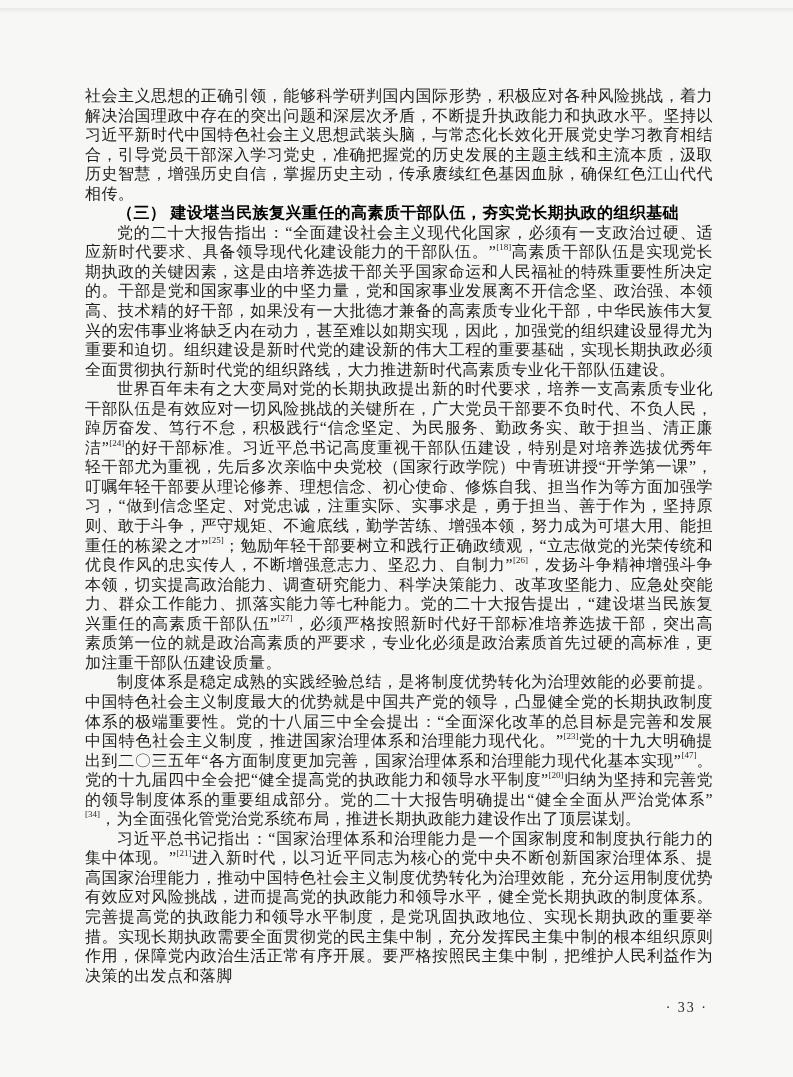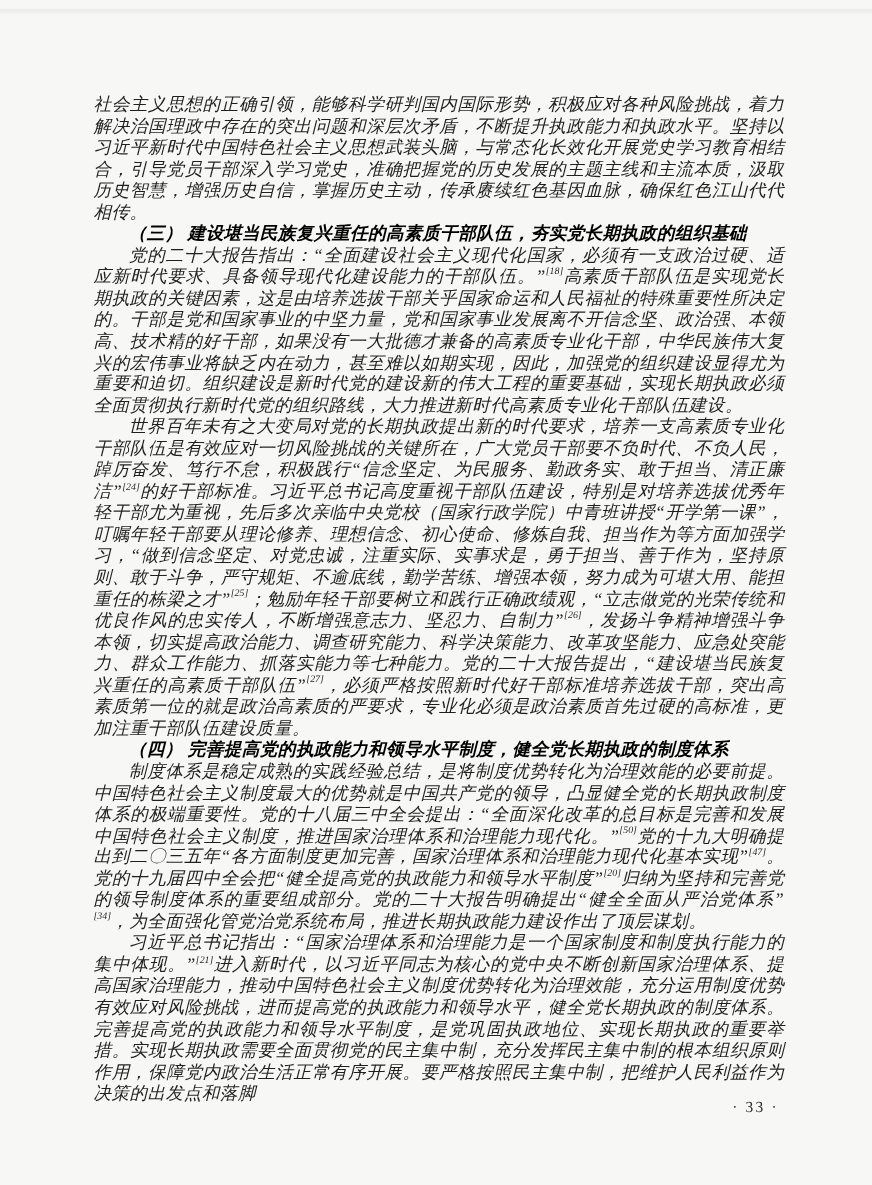--- a/index.html
+++ b/index.html
@@ -24,21 +24,20 @@
     left: 85px;
     width: 628px;
   }
   .doc-body p {
     font-size: 16px;
     line-height: 19.55px;
     letter-spacing: 0.4px;
     text-align: justify;
     text-justify: inter-ideograph;
     margin: 0;
-    font-style: italic;
   }
   .doc-body p.indent { text-indent: 2em; }
   .doc-body p.heading {
     font-weight: 700;
     color: #000000;
   }
   .doc-body sup {
     font-size: 9px;
     line-height: 0;
     letter-spacing: 0;
@@ -60,19 +59,18 @@
 <body>
 
 <div class="scan-edge"></div>
 
 <div class="page">
   <div class="doc-body">
       <p class="paragraph">社会主义思想的正确引领，能够科学研判国内国际形势，积极应对各种风险挑战，着力解决治国理政中存在的突出问题和深层次矛盾，不断提升执政能力和执政水平。坚持以习近平新时代中国特色社会主义思想武装头脑，与常态化长效化开展党史学习教育相结合，引导党员干部深入学习党史，准确把握党的历史发展的主题主线和主流本质，汲取历史智慧，增强历史自信，掌握历史主动，传承赓续红色基因血脉，确保红色江山代代相传。</p>
       <p class="heading indent">（三） 建设堪当民族复兴重任的高素质干部队伍，夯实党长期执政的组织基础</p>
       <p class="paragraph indent">党的二十大报告指出：“全面建设社会主义现代化国家，必须有一支政治过硬、适应新时代要求、具备领导现代化建设能力的干部队伍。”<sup>[18]</sup>高素质干部队伍是实现党长期执政的关键因素，这是由培养选拔干部关乎国家命运和人民福祉的特殊重要性所决定的。干部是党和国家事业的中坚力量，党和国家事业发展离不开信念坚、政治强、本领高、技术精的好干部，如果没有一大批德才兼备的高素质专业化干部，中华民族伟大复兴的宏伟事业将缺乏内在动力，甚至难以如期实现，因此，加强党的组织建设显得尤为重要和迫切。组织建设是新时代党的建设新的伟大工程的重要基础，实现长期执政必须全面贯彻执行新时代党的组织路线，大力推进新时代高素质专业化干部队伍建设。</p>
       <p class="paragraph indent">世界百年未有之大变局对党的长期执政提出新的时代要求，培养一支高素质专业化干部队伍是有效应对一切风险挑战的关键所在，广大党员干部要不负时代、不负人民，踔厉奋发、笃行不怠，积极践行“信念坚定、为民服务、勤政务实、敢于担当、清正廉洁”<sup>[24]</sup>的好干部标准。习近平总书记高度重视干部队伍建设，特别是对培养选拔优秀年轻干部尤为重视，先后多次亲临中央党校（国家行政学院）中青班讲授“开学第一课”，叮嘱年轻干部要从理论修养、理想信念、初心使命、修炼自我、担当作为等方面加强学习，“做到信念坚定、对党忠诚，注重实际、实事求是，勇于担当、善于作为，坚持原则、敢于斗争，严守规矩、不逾底线，勤学苦练、增强本领，努力成为可堪大用、能担重任的栋梁之才”<sup>[25]</sup>；勉励年轻干部要树立和践行正确政绩观，“立志做党的光荣传统和优良作风的忠实传人，不断增强意志力、坚忍力、自制力”<sup>[26]</sup>，发扬斗争精神增强斗争本领，切实提高政治能力、调查研究能力、科学决策能力、改革攻坚能力、应急处突能力、群众工作能力、抓落实能力等七种能力。党的二十大报告提出，“建设堪当民族复兴重任的高素质干部队伍”<sup>[27]</sup>，必须严格按照新时代好干部标准培养选拔干部，突出高素质第一位的就是政治高素质的严要求，专业化必须是政治素质首先过硬的高标准，更加注重干部队伍建设质量。</p>
-      <p class="heading indent">（四） 完善提高党的执政能力和领导水平制度，健全党长期执政的制度体系</p>
-      <p class="paragraph indent">制度体系是稳定成熟的实践经验总结，是将制度优势转化为治理效能的必要前提。中国特色社会主义制度最大的优势就是中国共产党的领导，凸显健全党的长期执政制度体系的极端重要性。党的十八届三中全会提出：“全面深化改革的总目标是完善和发展中国特色社会主义制度，推进国家治理体系和治理能力现代化。”<sup>[50]</sup>党的十九大明确提出到二〇三五年“各方面制度更加完善，国家治理体系和治理能力现代化基本实现”<sup>[47]</sup>。党的十九届四中全会把“健全提高党的执政能力和领导水平制度”<sup>[20]</sup>归纳为坚持和完善党的领导制度体系的重要组成部分。党的二十大报告明确提出“健全全面从严治党体系”<sup>[34]</sup>，为全面强化管党治党系统布局，推进长期执政能力建设作出了顶层谋划。</p>
+      <p class="paragraph indent">制度体系是稳定成熟的实践经验总结，是将制度优势转化为治理效能的必要前提。中国特色社会主义制度最大的优势就是中国共产党的领导，凸显健全党的长期执政制度体系的极端重要性。党的十八届三中全会提出：“全面深化改革的总目标是完善和发展中国特色社会主义制度，推进国家治理体系和治理能力现代化。”<sup>[23]</sup>党的十九大明确提出到二〇三五年“各方面制度更加完善，国家治理体系和治理能力现代化基本实现”<sup>[47]</sup>。党的十九届四中全会把“健全提高党的执政能力和领导水平制度”<sup>[20]</sup>归纳为坚持和完善党的领导制度体系的重要组成部分。党的二十大报告明确提出“健全全面从严治党体系”<sup>[34]</sup>，为全面强化管党治党系统布局，推进长期执政能力建设作出了顶层谋划。</p>
       <p class="paragraph indent">习近平总书记指出：“国家治理体系和治理能力是一个国家制度和制度执行能力的集中体现。”<sup>[21]</sup>进入新时代，以习近平同志为核心的党中央不断创新国家治理体系、提高国家治理能力，推动中国特色社会主义制度优势转化为治理效能，充分运用制度优势有效应对风险挑战，进而提高党的执政能力和领导水平，健全党长期执政的制度体系。完善提高党的执政能力和领导水平制度，是党巩固执政地位、实现长期执政的重要举措。实现长期执政需要全面贯彻党的民主集中制，充分发挥民主集中制的根本组织原则作用，保障党内政治生活正常有序开展。要严格按照民主集中制，把维护人民利益作为决策的出发点和落脚</p>
     </div>
 </div>
 
 <div class="page-footer">· 33 ·</div>
 
 </body></html>

